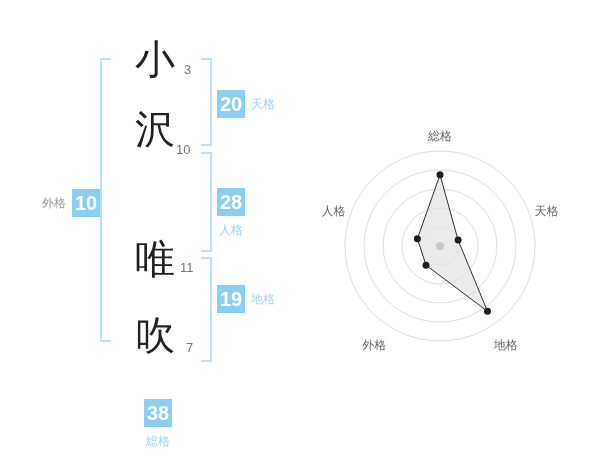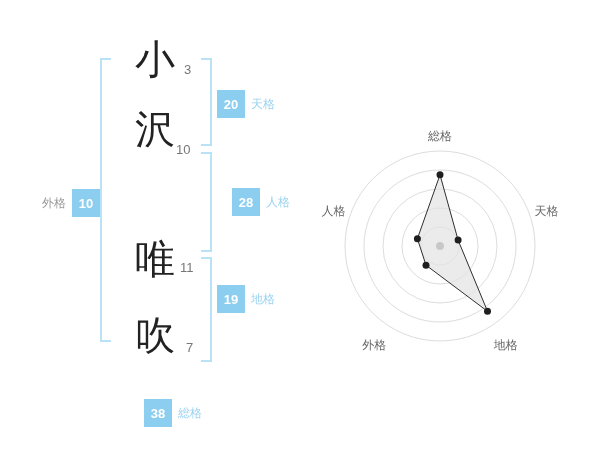--- a/index.html
+++ b/index.html
@@ -27,28 +27,28 @@
   .bracket-left  { border-left: 2px solid #b9e2f7; border-top: 2px solid #b9e2f7; border-bottom: 2px solid #b9e2f7; }
   .bracket-right { border-right: 2px solid #b9e2f7; border-top: 2px solid #b9e2f7; border-bottom: 2px solid #b9e2f7; }
   .bracket-gaikaku { left: 100px; top: 58px;  height: 284px; }
   .bracket-tenkaku { left: 201px; top: 58px;  height: 88px; }
   .bracket-jinkaku { left: 201px; top: 152px; height: 100px; }
   .bracket-chikaku { left: 201px; top: 257px; height: 105px; }
 
   
   .kaku-group { position: absolute; display: flex; align-items: center; gap: 6px; }
   .kaku-badge { width: 28px; height: 28px; background: #8bcef0; color: #ffffff;
-                font-size: 13px; font-weight: bold; display: flex;
+                font-size: 20px; font-weight: bold; display: flex;
                 align-items: center; justify-content: center; flex: none; }
   .kaku-label { font-size: 12px; color: #9cd3f1; white-space: nowrap; }
   .kaku-label.gray { color: #999999; }
   .group-tenkaku { left: 217px; top: 90px; }
-  .group-jinkaku { left: 232px; top: 188px; }
+  .group-jinkaku { left: 217px; top: 188px; flex-direction: column; }
   .group-chikaku { left: 217px; top: 285px; }
-  .group-soukaku { left: 144px; top: 399px; }
+  .group-soukaku { left: 144px; top: 399px; flex-direction: column; }
   .group-gaikaku { left: 42px;  top: 189px; }
 
   
   .radar-wrap { position: absolute; left: 290px; top: 125px; width: 290px; height: 250px; }
   .ring { fill: none; stroke: #dddddd; stroke-width: 1; }
   .data-poly { fill: #e3e3e3; fill-opacity: 0.7; stroke: #2f2f2f; stroke-width: 1; }
   .data-dot { fill: #1f1f1f; }
   .center-dot { fill: #c8c8c8; }
   .axis-label { font-size: 12px; fill: #666666; font-family: "Liberation Sans", sans-serif; }
 </style>

